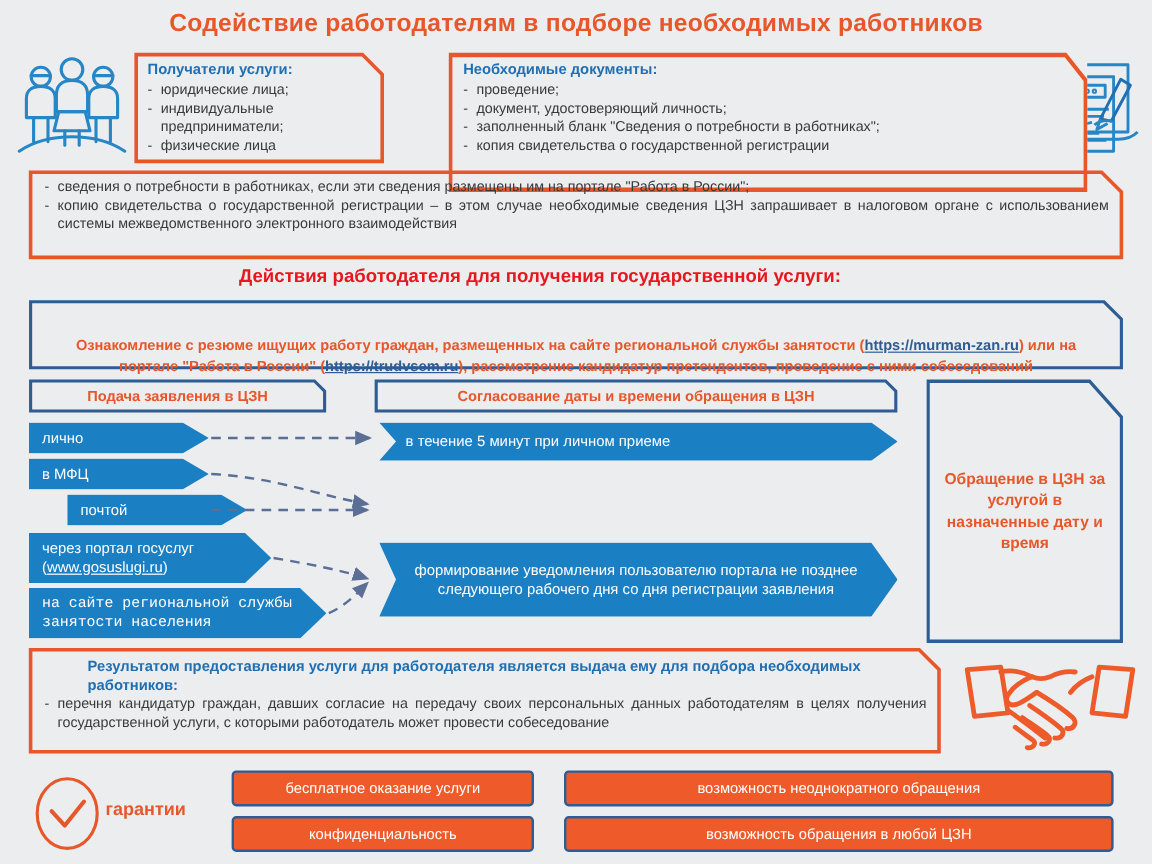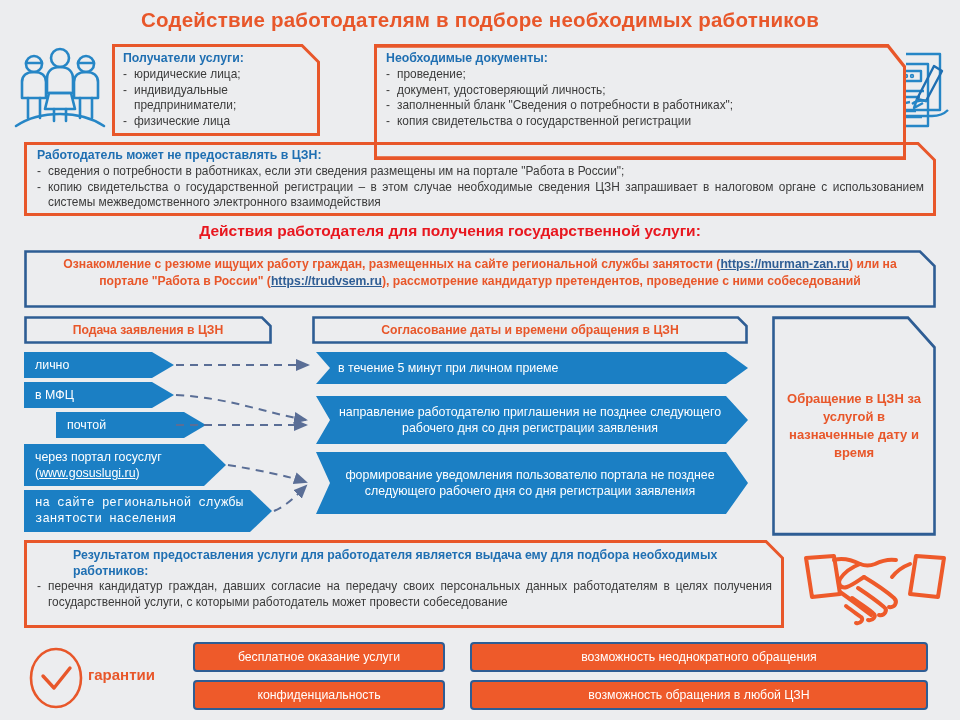--- a/index.html
+++ b/index.html
@@ -54,21 +54,21 @@
   #documents-box .inner{padding:7px 9px 0 12px;}
 
   
   #maynot-box{left:24px;top:142px;width:912px;height:74px;}
   #maynot-box .inner{padding:6px 12px 0 13px;}
 
   
   #familiar-box{left:24px;top:250px;width:912px;height:58px;}
   #familiar-box .inner{
     padding:6px 18px 0 18px;text-align:center;
-    color:#E8572A;font-size:12.2px;font-weight:bold;line-height:16.5px;
+    color:#E8572A;font-size:12.2px;font-weight:bold;line-height:16.5px;margin-top:24px;
   }
   #familiar-box a{color:#2E5D94;text-decoration:underline;font-weight:bold;}
 
   
   .flowhead{height:28px;}
   .flowhead .inner{
     display:flex;align-items:center;justify-content:center;
     color:#E8572A;font-size:12.2px;font-weight:bold;padding:0 8px;
   }
   #submit-head{left:24px;top:316px;width:248px;}
@@ -236,21 +236,20 @@
           <span class="txt">копия свидетельства о государственной регистрации</span>
         </div>
     </div>
   </div>
 
   <div class="cutbox" id="maynot-box">
     <svg class="frame" viewBox="0 0 912 74" preserveAspectRatio="none">
       <path d="M1.5 1.5 H894 L910.5 18 V72.5 H1.5 Z" fill="none" stroke="#E8572A" stroke-width="3"></path>
     </svg>
     <div class="inner">
-      <div class="boxhead">Работодатель может не предоставлять в ЦЗН:</div>
       <div class="li">
           <span class="dash">-</span>
           <span class="txt">сведения о потребности в работниках, если эти сведения размещены им на портале "Работа в России";</span>
         </div>
       <div class="li just">
           <span class="dash">-</span>
           <span class="txt">копию свидетельства о государственной регистрации – в этом случае необходимые сведения ЦЗН запрашивает в налоговом органе с использованием системы межведомственного электронного взаимодействия</span>
         </div>
     </div>
   </div>
@@ -299,23 +298,20 @@
       <span>через портал госуслуг</span><br>
       <span>(</span><a href="#">www.gosuslugi.ru</a><span>)</span>
     </span>
   </div>
   <div class="chev chev-left" id="ch-region">
     <span>на сайте региональной службы занятости населения</span>
   </div>
 
   <div class="chev chev-right" id="ch-5min">
     <span>в течение 5 минут при личном приеме</span>
-  </div>
-  <div class="chev chev-right" id="ch-invite">
-    <span>направление работодателю приглашения не позднее следующего рабочего дня со дня регистрации заявления</span>
   </div>
   <div class="chev chev-right" id="ch-notify">
     <span>формирование уведомления пользователю портала не позднее следующего рабочего дня со дня регистрации заявления</span>
   </div>
 
   <svg id="connectors">
     <defs>
       <marker id="ah" markerWidth="8" markerHeight="8" refX="6" refY="4" orient="auto">
         <path d="M0 1 L7 4 L0 7 z" fill="#5A6E96"></path>
       </marker>

